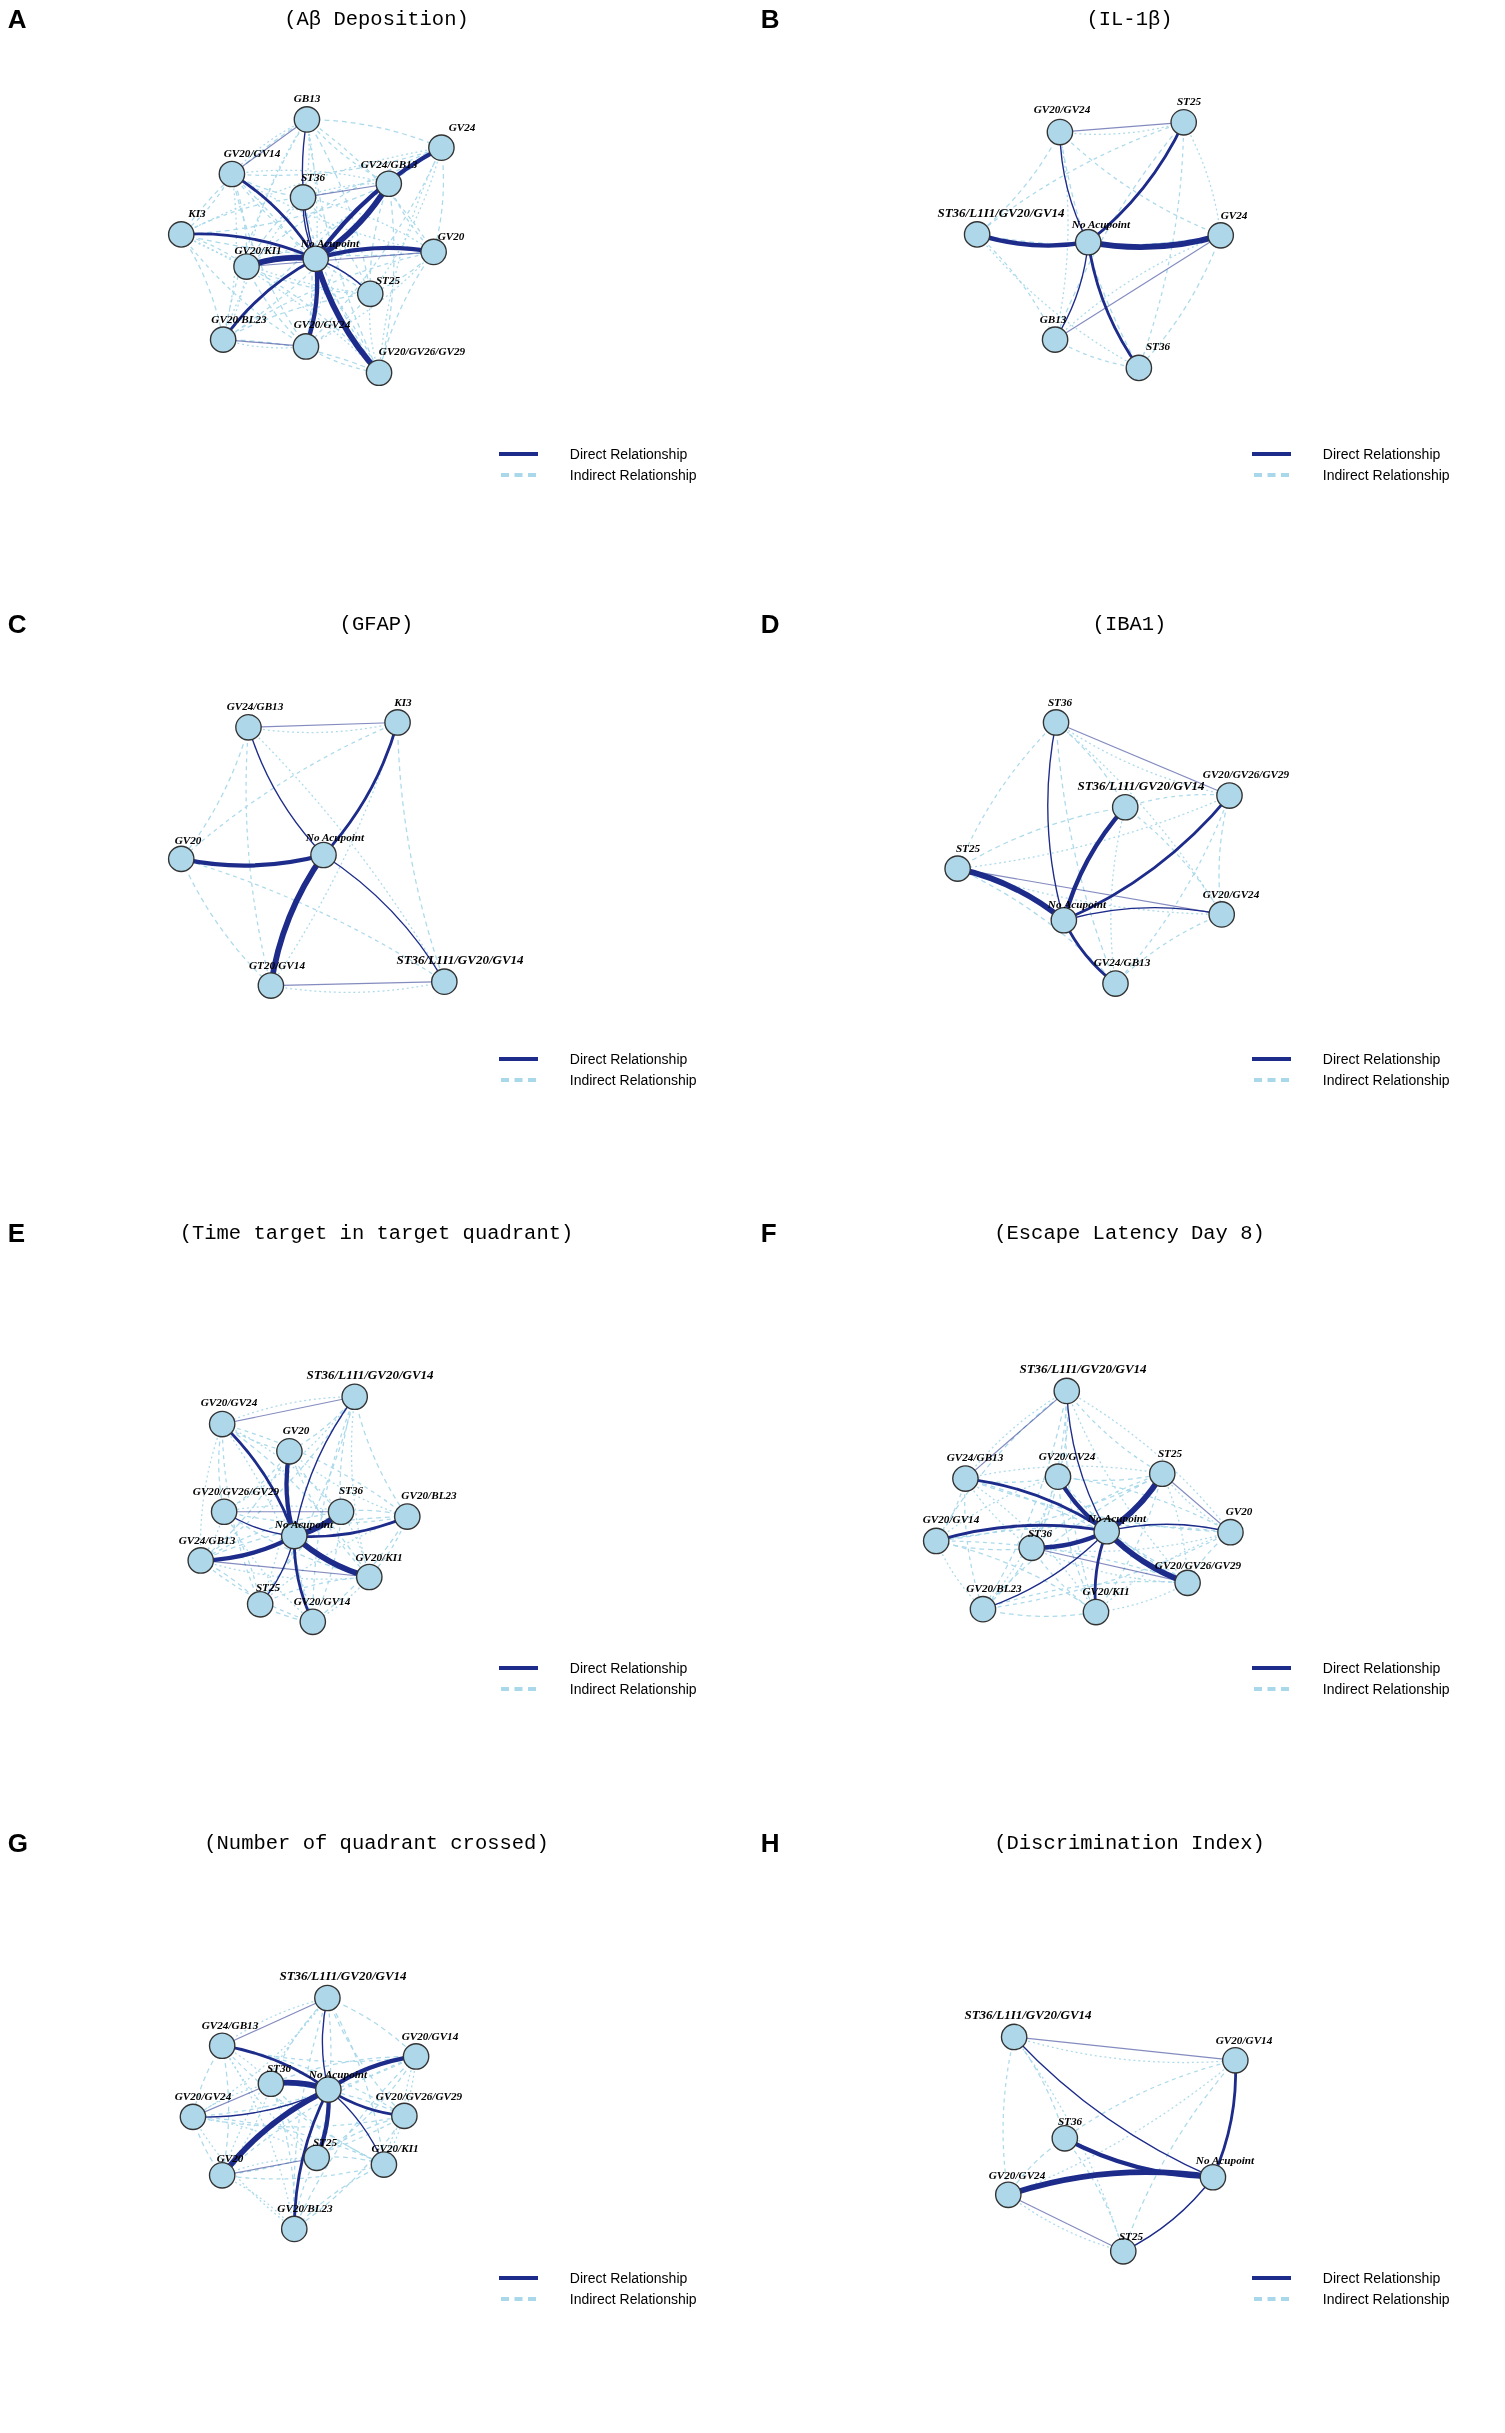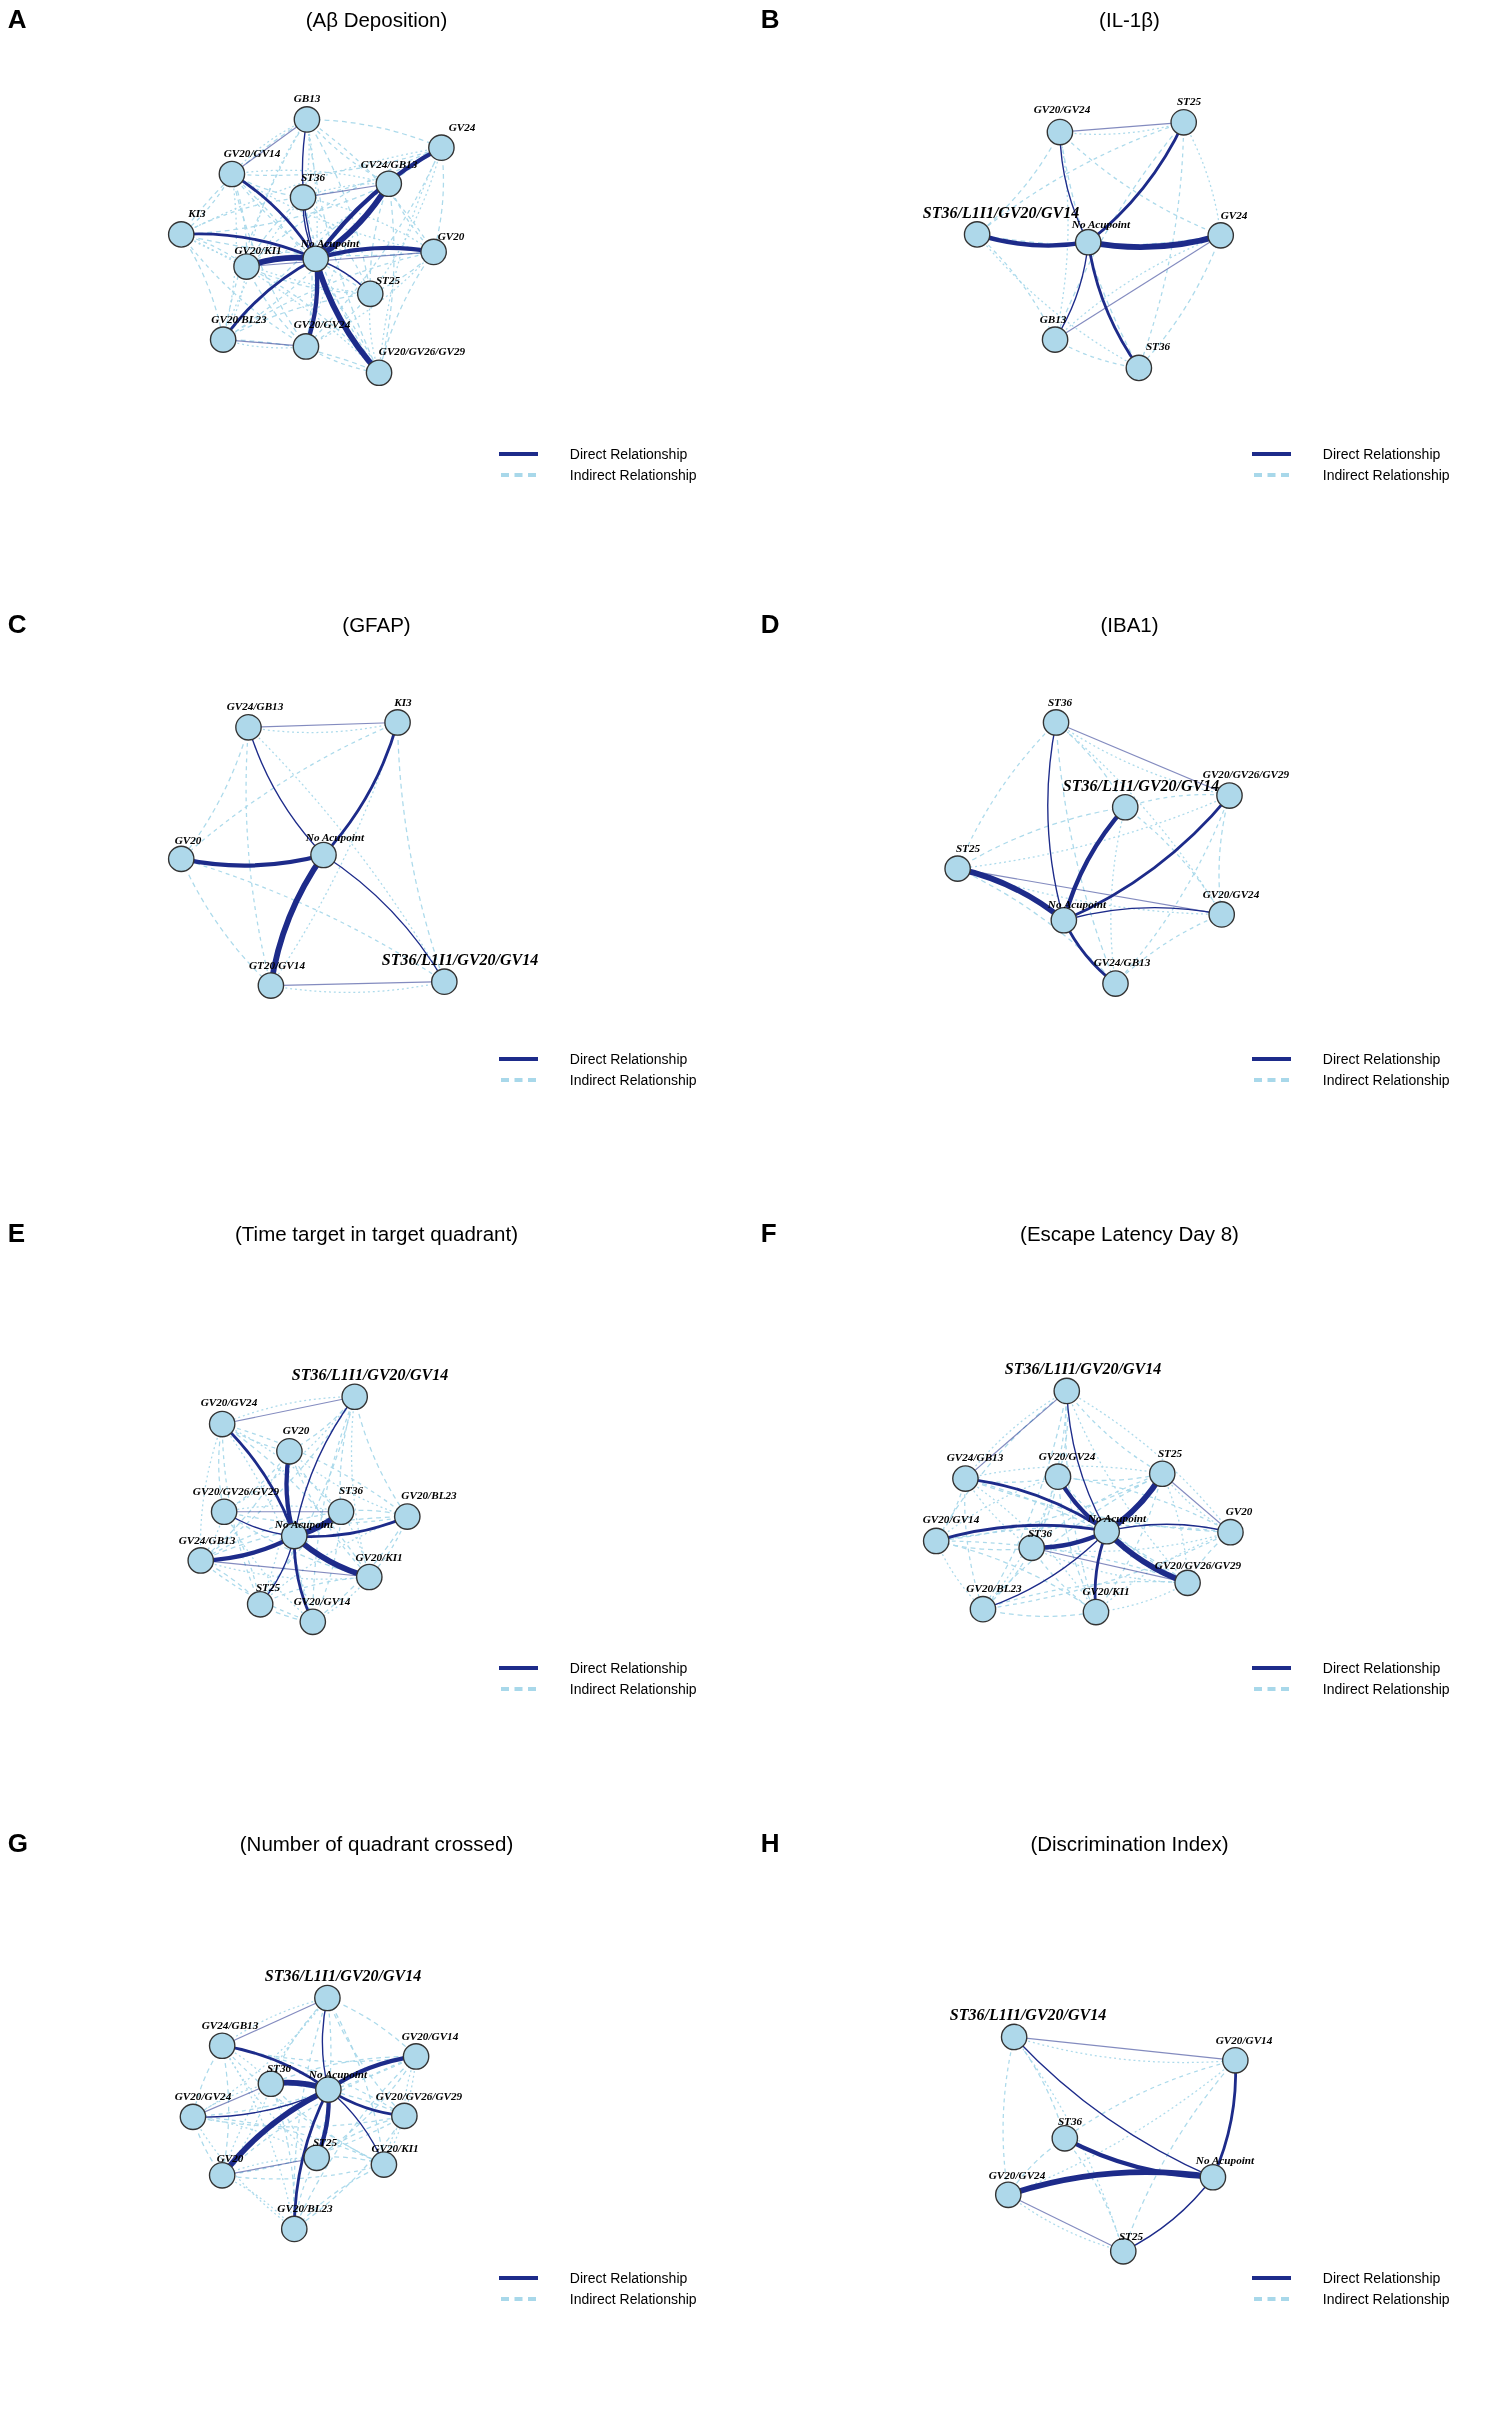--- a/index.html
+++ b/index.html
@@ -1,23 +1,23 @@
 <!DOCTYPE html>
 <html><head>
 <meta charset="utf-8">
 <style>
   html,body{margin:0;padding:0;background:#ffffff;}
   body{width:1506px;height:2433px;font-family:"Liberation Sans",sans-serif;color:#000;}
   .figure{position:relative;width:1506px;height:2433px;}
   .panel{position:absolute;width:753px;height:auto;}
   .panel-letter{position:absolute;font-weight:bold;font-size:26px;font-family:"Liberation Sans",sans-serif;color:#000;line-height:1;}
-  .panel-title{position:absolute;font-size:20.5px;font-family:Liberation Sans, sans-serif;color:#000;text-align:center;white-space:nowrap;}
+  .panel-title{position:absolute;font-size:20.5px;font-family:Liberation Mono, monospace;color:#000;text-align:center;white-space:nowrap;}
   .net{position:absolute;left:0;top:0;}
   .node-label{position:absolute;font-family:"Liberation Serif",serif;font-weight:bold;font-style:italic;font-size:11.2px;color:#000;white-space:nowrap;transform:translate(-50%,-50%);}
-  .node-label.small{font-size:16px;}
+  .node-label.small{font-size:13px;}
   .legend{position:absolute;font-family:"Liberation Sans",sans-serif;font-size:14px;color:#000;}
   .legend-row{display:flex;align-items:center;height:20.5px;}
   .legend-swatch{width:39px;height:13.7px;margin-right:9.8px;position:relative;flex:0 0 39px;}
   .sw-direct{border-top:4.9px solid #1d2b8a;position:absolute;top:4.9px;left:0;width:39px;}
   .sw-indirect{position:absolute;top:4.9px;left:2px;width:35px;border-top:4.9px dashed #a8d8ea;}
   .legend-label{line-height:1;padding-left:22px;}
 </style>
 </head>
 <body>
 

